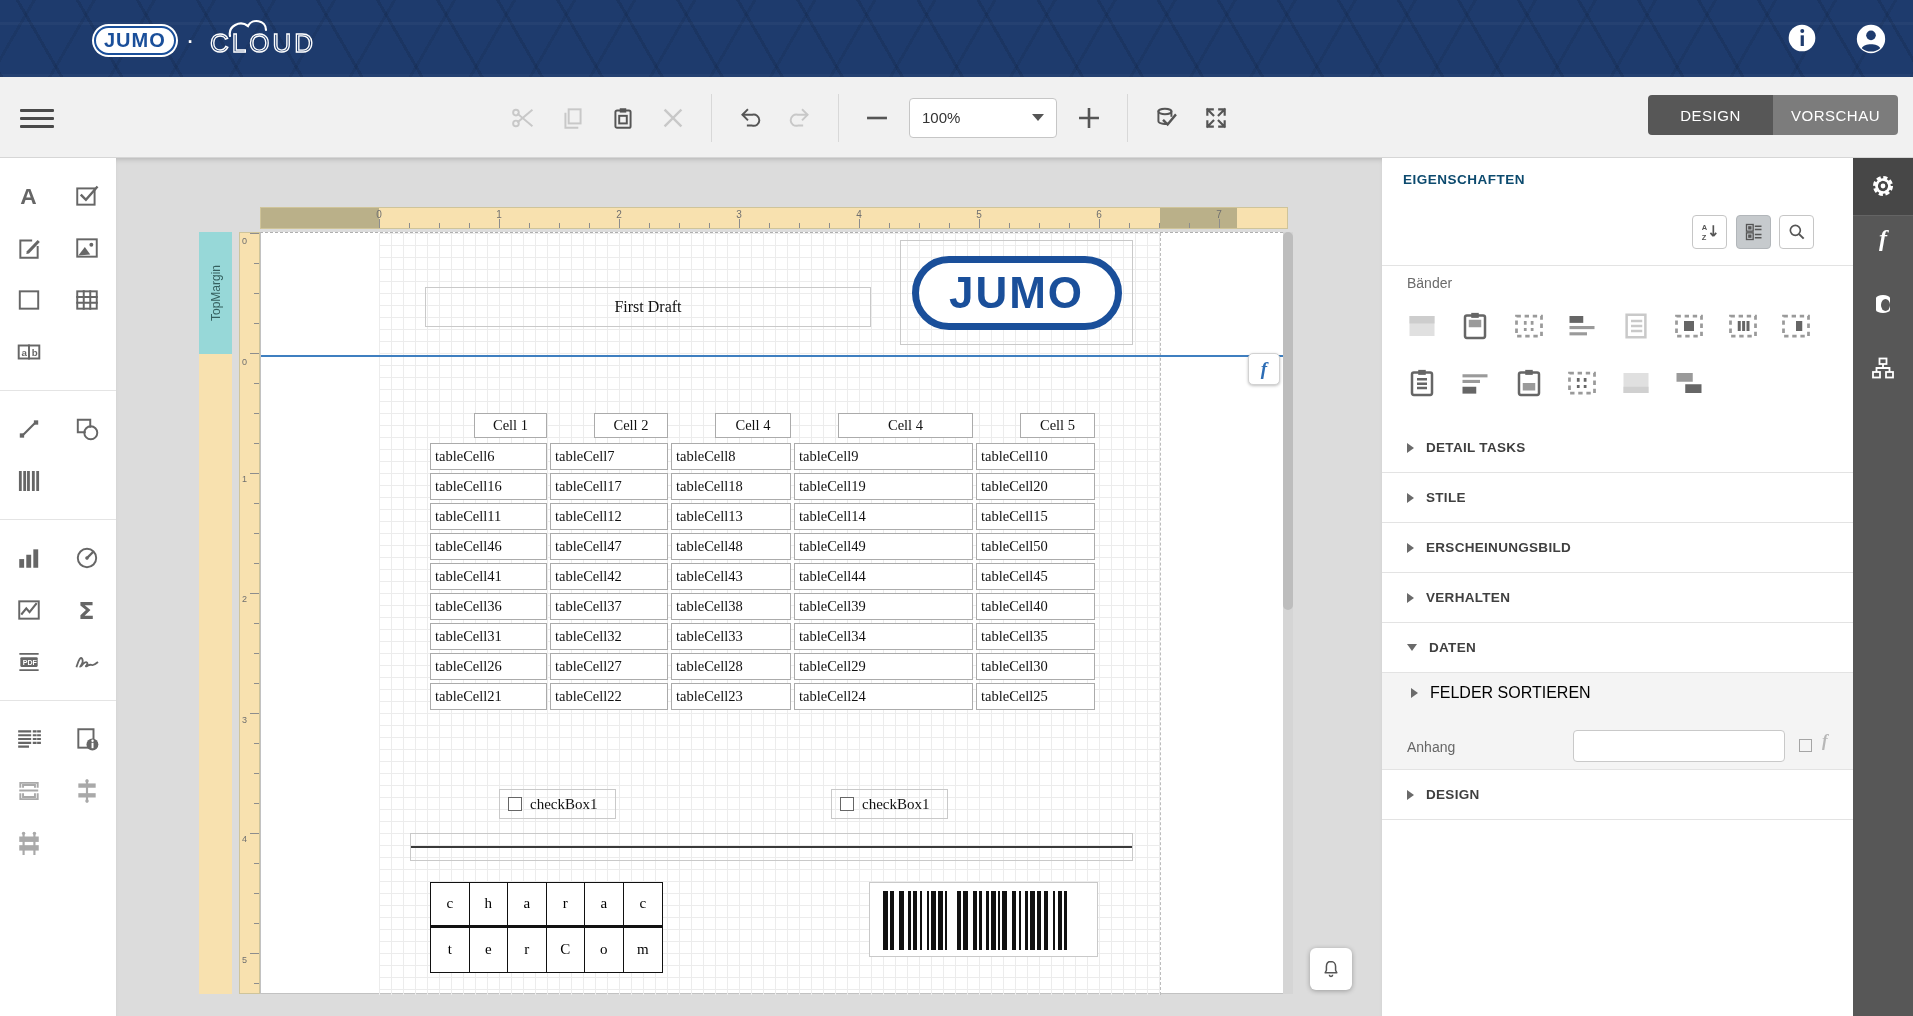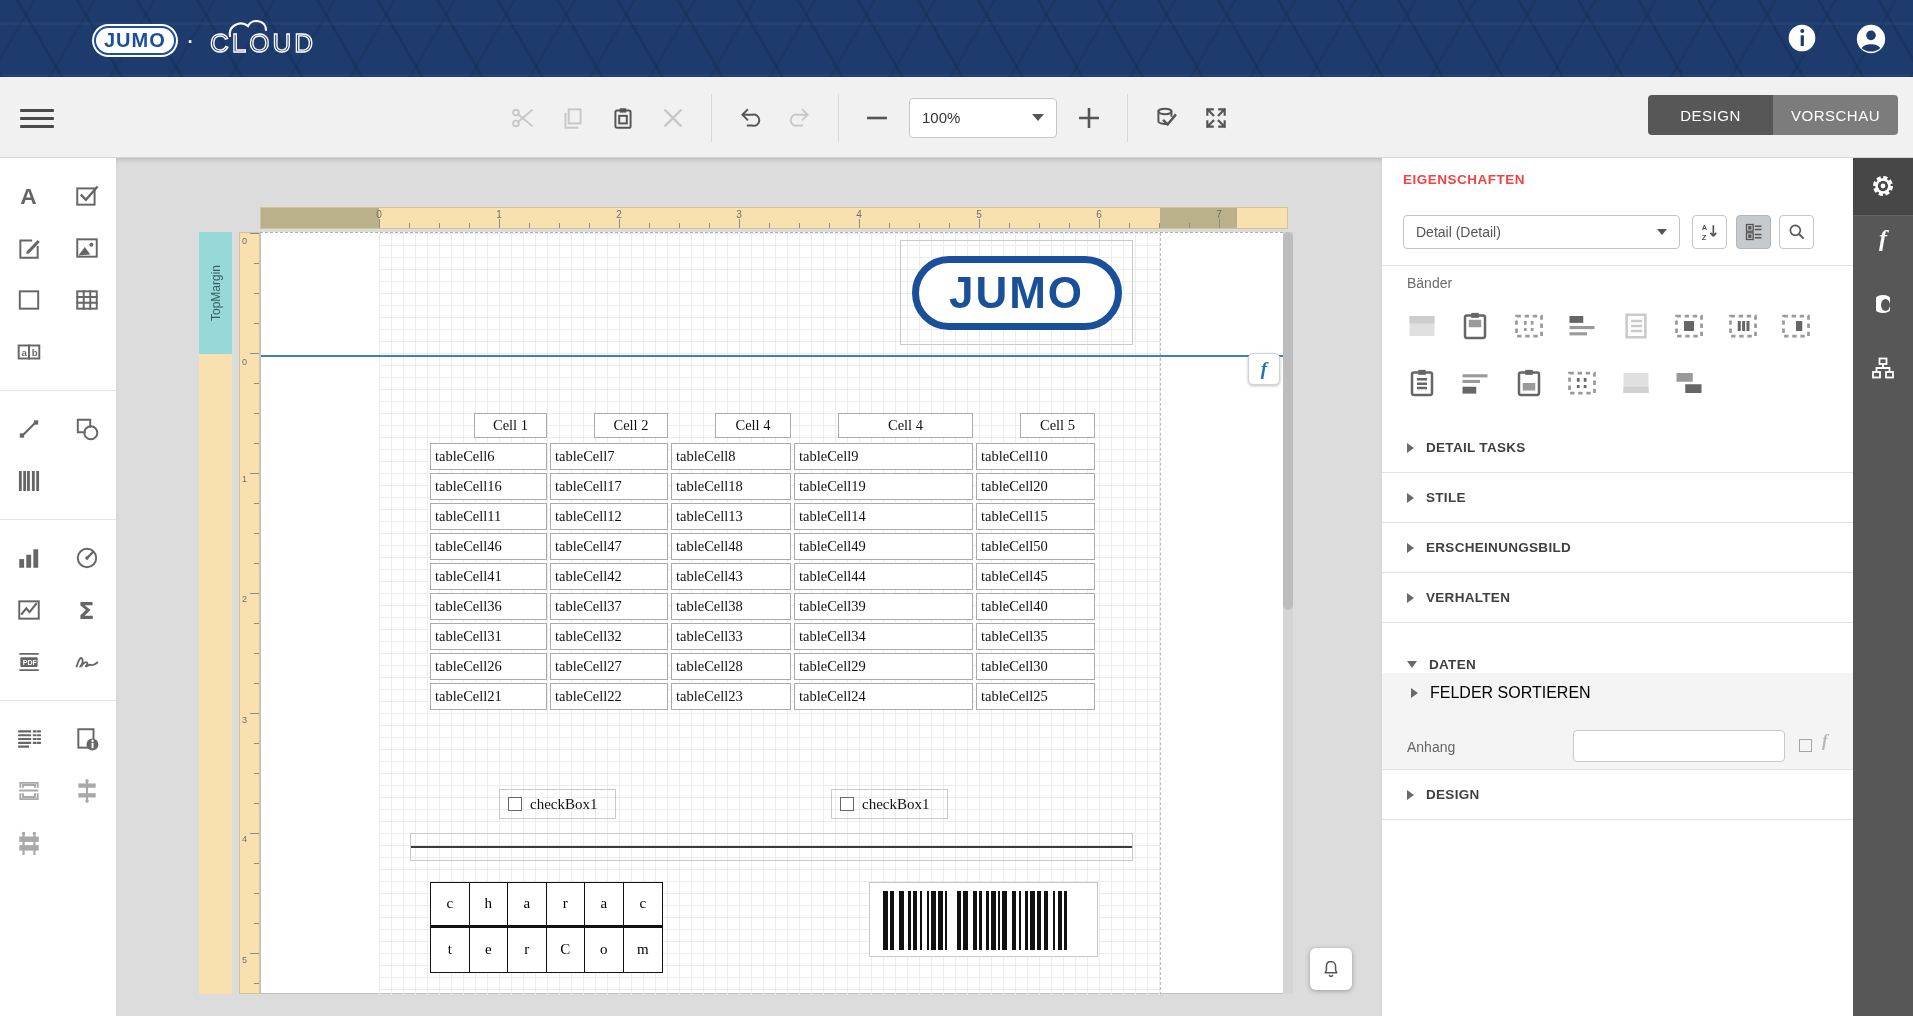--- a/index.html
+++ b/index.html
@@ -81,21 +81,21 @@
   .comb .cc:nth-child(n+7) { border-bottom:none; }
   .barcodebox { left:608px; top:649px; width:229px; height:75px; background:#fff; }
   .bars { position:absolute; left:13px; top:8px; height:59px; display:flex; }
   .bars b { display:block; height:100%; }
   .bellbtn { position:absolute; left:1194px; top:790px; width:42px; height:42px; background:#fff; border-radius:6px; box-shadow:0 1px 5px rgba(0,0,0,.3); display:flex; align-items:center; justify-content:center; cursor:pointer; }
   .scrolltrack { position:absolute; left:1167px; top:74px; width:10px; height:762px; background:#d5d5d5; }
   .scrollthumb { position:absolute; left:0; top:0; width:10px; height:378px; background:#bdbdbd; border-radius:5px; cursor:pointer; }
 
   
   .panel { position:absolute; left:1382px; top:158px; width:471px; height:858px; background:#fff; }
-  .p-title { position:absolute; left:21px; top:14px; font-size:13.5px; font-weight:700; letter-spacing:.5px; color:#ef4444; }
+  .p-title { position:absolute; left:21px; top:14px; font-size:13.5px; font-weight:700; letter-spacing:.5px; color:#0c4a6e; }
   .p-dd { position:absolute; left:21px; top:57px; width:277px; height:34px; border:1px solid #c3c3c3; border-radius:4px; display:flex; align-items:center; padding:0 12px; cursor:pointer; }
   .p-dd .val { flex:1; font-size:14px; color:#555; }
   .p-dd .caret { width:0; height:0; border-left:5.5px solid transparent; border-right:5.5px solid transparent; border-top:6.5px solid #555; }
   .p-sq { position:absolute; top:57px; width:35px; height:34px; border:1px solid #c6c6c6; border-radius:4px; background:#fff; display:flex; align-items:center; justify-content:center; cursor:pointer; }
   .p-sq.active { background:#c6cacd; border-color:#b2b6ba; }
   .p-div { position:absolute; left:0; width:471px; height:1px; background:#e3e3e3; }
   .p-baender { position:absolute; left:25px; top:117px; font-size:14px; color:#6b6b6b; }
   .bandic { position:absolute; width:32px; height:32px; display:flex; align-items:center; justify-content:center; cursor:pointer; }
   .sect { position:absolute; left:0; width:471px; height:50px; display:flex; align-items:center; padding-left:25px; gap:12px; cursor:pointer; border-bottom:1px solid #e3e3e3; }
   .sect .arr { width:0; height:0; border-top:5px solid transparent; border-bottom:5px solid transparent; border-left:7px solid #6a6a6a; }
@@ -516,20 +516,21 @@
       <div class="vnum" style="top: 482px;">3</div>
       <div class="vnum" style="top: 601px;">4</div>
       <div class="vnum" style="top: 722px;">5</div>
     </div>
 
   <div class="page">
     <div class="grid"></div>
     <div class="vdash"></div>
     <div class="blueline"></div>
 
+    <div class="rpt-el firstdraft">First Draft</div>
 
     <div class="rpt-el jumobox">
       <div class="jumologo">
           <span>JUMO</span>
         </div>
     </div>
 
     <div class="fbtn">f</div>
 
     <div class="rtable" id="rtable" style="grid-template-columns: 117px 118px 120px 179px 119px; grid-auto-rows: 27px;">
@@ -706,24 +707,20 @@
   <div class="bellbtn">
     <svg width="20" height="20" viewBox="0 0 24 24">
       <path d="M12 3 C8.7 3 6.5 5.5 6.5 9 V13.5 L5 16.5 H19 L17.5 13.5 V9 C17.5 5.5 15.3 3 12 3 Z" fill="none" stroke="#555" stroke-width="1.8" stroke-linejoin="round"></path>
       <path d="M10 19 a2 2 0 0 0 4 0" fill="none" stroke="#555" stroke-width="1.8"></path>
     </svg>
   </div>
 </div>
 
 <div class="panel">
   <div class="p-title">EIGENSCHAFTEN</div>
-  <div class="p-dd">
-    <span class="val">Detail (Detail)</span>
-    <span class="caret"></span>
-  </div>
   <div class="p-sq" style="left:310px">
     <svg width="20" height="20" viewBox="0 0 24 24" fill="#555" font-family="Liberation Sans,sans-serif">
       <text x="2" y="10" font-size="9" font-weight="bold">A</text>
         <text x="2" y="21" font-size="9" font-weight="bold">Z</text>
       <path d="M16 4 v13 M16 17 l-3.5-4 M16 17 l3.5-4" stroke="#555" stroke-width="2" fill="none"></path>
     </svg>
   </div>
   <div class="p-sq active" style="left:354px">
     <svg width="20" height="20" viewBox="0 0 24 24">
       <rect x="3" y="3" width="8" height="8" fill="none" stroke="#555" stroke-width="1.6"></rect>
@@ -843,21 +840,21 @@
         <span class="lbl">STILE</span>
       </div>
       <div class="sect" style="top: 365px;">
         <span class="arr "></span>
         <span class="lbl">ERSCHEINUNGSBILD</span>
       </div>
       <div class="sect" style="top: 415px;">
         <span class="arr "></span>
         <span class="lbl">VERHALTEN</span>
       </div>
-      <div class="sect" style="top: 482px;">
+      <div class="sect" style="top: 465px;">
         <span class="arr open"></span>
         <span class="lbl">DATEN</span>
       </div>
     </div>
 
   <div class="subarea">
     <div class="subhdr">
       <span class="arr" style="width:0;height:0;border-top:5px solid transparent;border-bottom:5px solid transparent;border-left:7px solid #6a6a6a"></span>
       <span class="lbl">FELDER SORTIEREN</span>
     </div>

